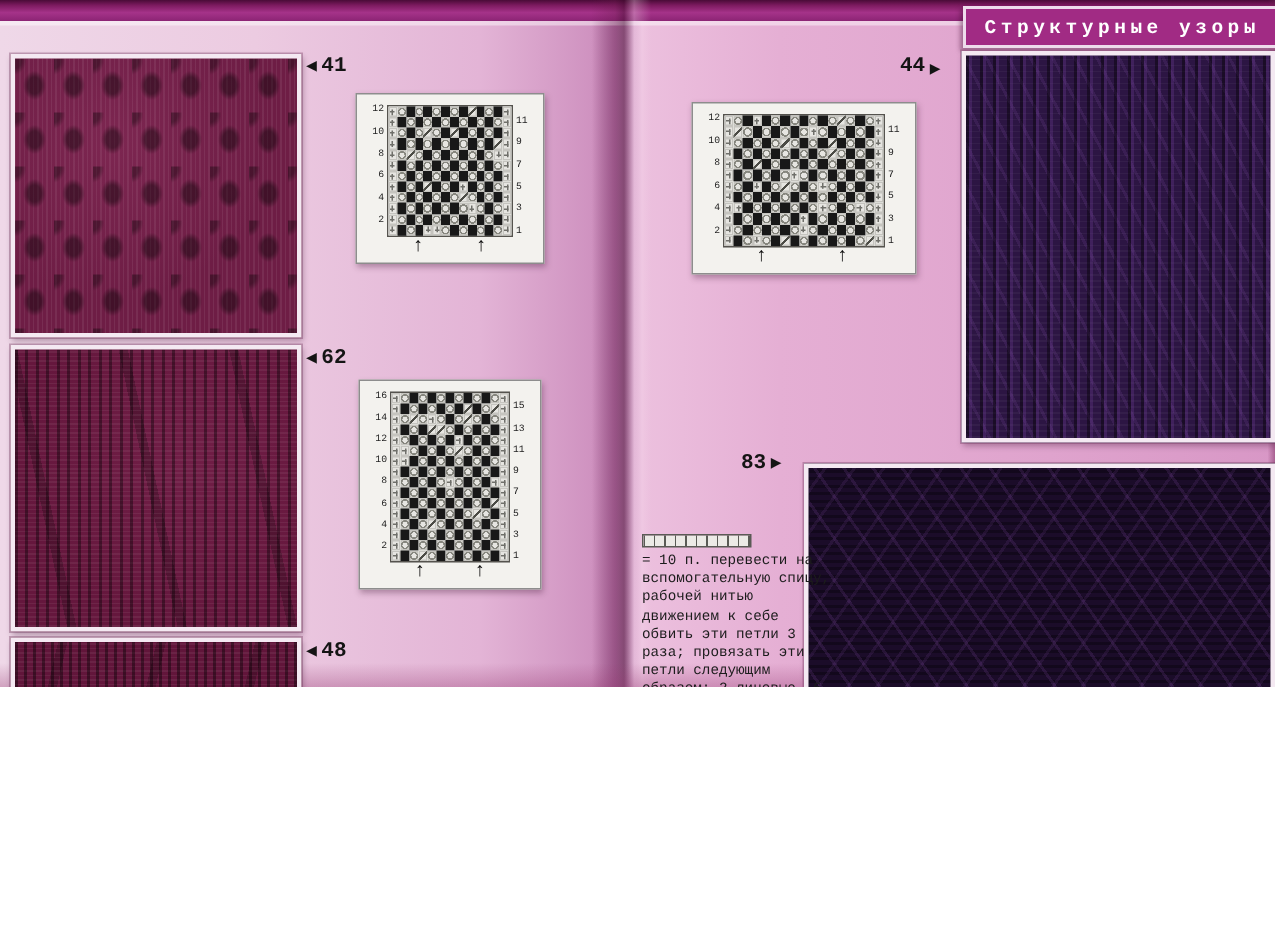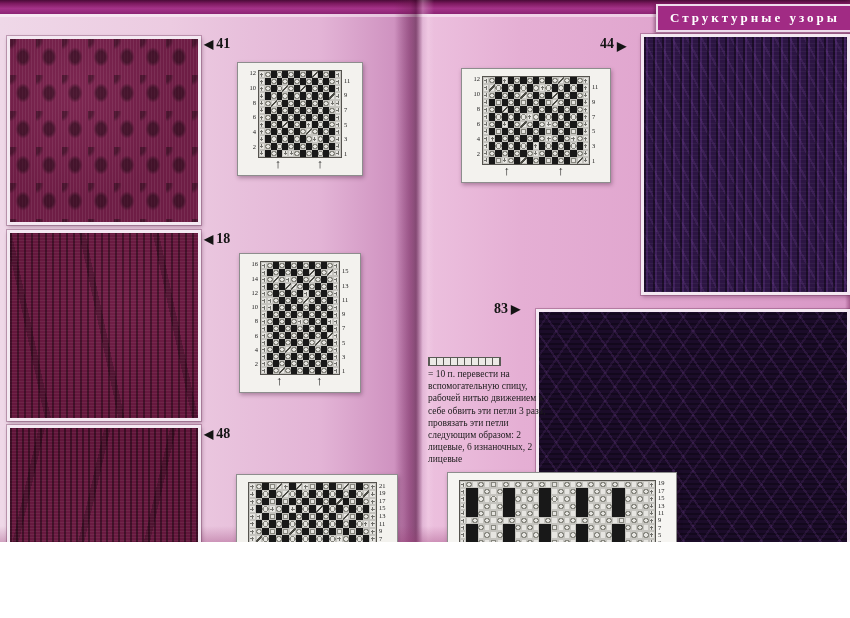--- a/index.html
+++ b/index.html
@@ -1,18 +1,18 @@
 <!DOCTYPE html>
 <html><head>
 <meta charset="utf-8">
 <style>
   html,body{margin:0;padding:0;}
   #stage{
-    position:relative;width:850px;height:542px;overflow:hidden;
-    font-family:Liberation Serif, serif;
+    position:relative;width:850px;height:458px;overflow:hidden;
+    font-family:Liberation Mono, monospace;
     background:linear-gradient(90deg,#efd8e8 0px,#eccbe1 170px,#e3b4d6 320px,#cf92c0 395px,#b06da2 410px,#c583b7 418px,#ecc0de 428px,#e5afd4 520px,#dfa3cd 700px,#d897c6 850px);
   }
   
   .topstrip{position:absolute;left:0;top:0;width:850px;height:14px;
     background:linear-gradient(180deg,#490b37 0%,#7c1a5f 25%,#a53389 60%,#8c2474 100%);}
   .topstrip-edge{position:absolute;left:0;top:14px;width:850px;height:3px;background:rgba(255,255,255,.45);}
   .fold{position:absolute;left:394px;top:0;width:40px;height:618px;
     background:linear-gradient(90deg,rgba(90,20,60,0) 0%,rgba(100,25,70,.30) 40%,rgba(60,10,40,.45) 55%,rgba(255,238,248,.30) 72%,rgba(255,255,255,0) 100%);}
   .bottomshade{position:absolute;left:0;bottom:0;width:850px;height:16px;
     background:linear-gradient(180deg,rgba(150,60,115,0),rgba(150,60,115,.35));}
@@ -115,21 +115,21 @@
   <div class="photo" id="p43"></div>
   <div class="photo" id="p44"></div>
   <div class="photo" id="p45"></div>
 
   <div class="plabel" id="l41">
     <span class="tri">◀</span>
     <span>41</span>
   </div>
   <div class="plabel" id="l42">
     <span class="tri">◀</span>
-    <span>18</span>
+    <span>62</span>
   </div>
   <div class="plabel" id="l43">
     <span class="tri">◀</span>
     <span>48</span>
   </div>
   <div class="plabel" id="l44">
     <span>44</span>
     <span class="tri">▶</span>
   </div>
   <div class="plabel" id="l45">

